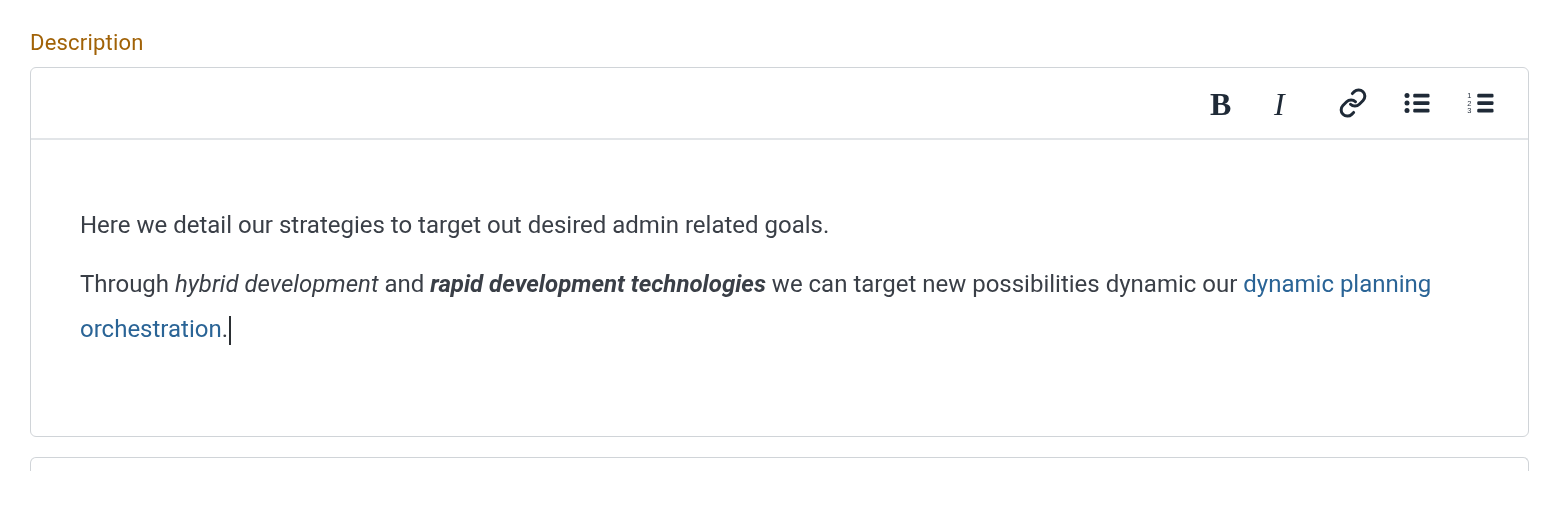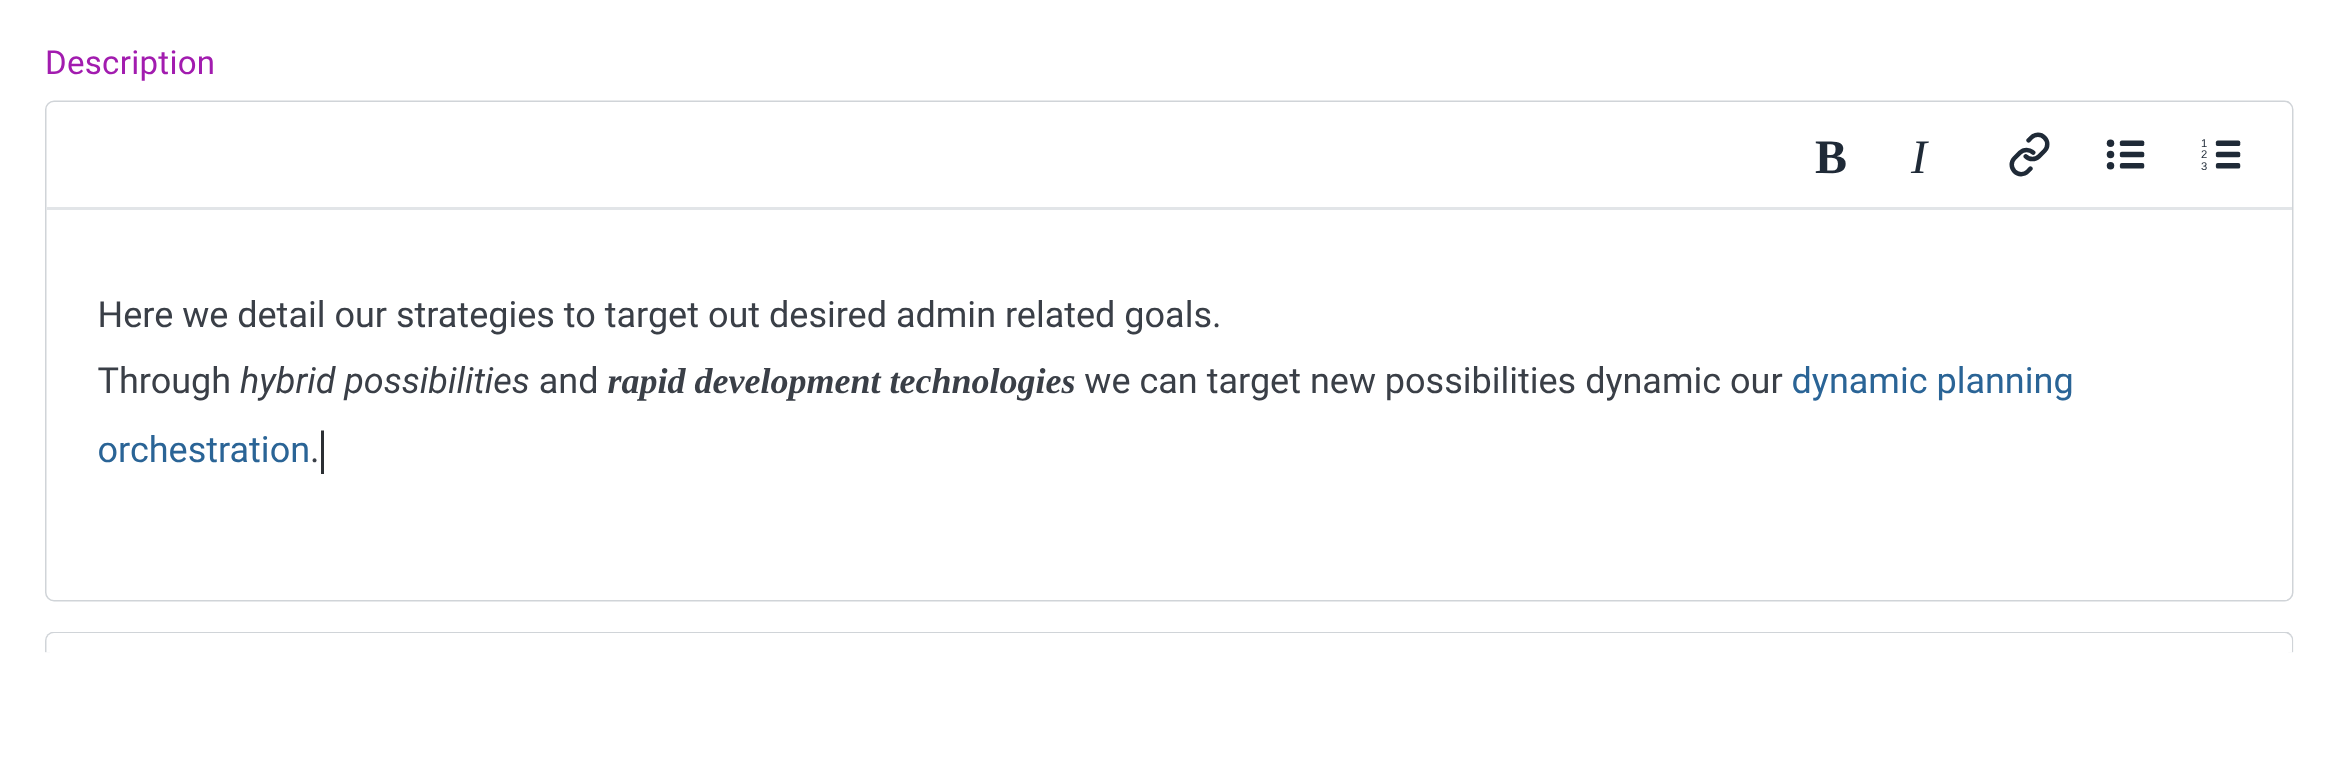--- a/index.html
+++ b/index.html
@@ -7,21 +7,21 @@
       padding: 0;
       box-sizing: border-box;
     }
     body {
       font-family: -apple-system, BlinkMacSystemFont, "Segoe UI", Roboto, Helvetica, Arial, sans-serif;
       background: #ffffff;
       padding: 30px;
       width: 1559px;
     }
     .field-label {
-      color: #a21caf;
+      color: #a16207;
       font-size: 22px;
       font-weight: 400;
       margin-bottom: 12px;
       letter-spacing: 0.2px;
     }
     .editor-container {
       border: 1px solid #d0d4d8;
       border-radius: 6px;
       background: #fff;
       overflow: hidden;
@@ -66,28 +66,27 @@
     .editor-body {
       padding: 48px 34px 70px 34px;
       min-height: 260px;
       font-size: 24px;
       line-height: 1.85;
       color: #3a3f47;
       outline: none;
       position: relative;
     }
     .editor-body p {
-      margin: 0;
+      margin: 15px;
     }
     .editor-body em {
       font-style: italic;
     }
     .editor-body strong {
       font-weight: 700;
-      font-family: Liberation Serif, serif;
     }
     .editor-body strong em,
     .editor-body em strong {
       font-weight: 700;
       font-style: italic;
     }
     .editor-body a {
       color: #2a6496;
       text-decoration: none;
     }
@@ -156,19 +155,19 @@
         </svg>
       </span>
 
     </div>
 
     <div class="editor-body" contenteditable="true" style="">
       <p>
         <span>Here we detail our strategies to target out desired admin related goals.</span>
       </p>
       <p>
-        <span>Through </span><em>hybrid possibilities</em><span> and </span><strong><em>rapid development technologies</em></strong><span> we can target new possibilities dynamic our </span><a href="#">dynamic planning orchestration</a><span>.</span><span class="cursor"></span>
+        <span>Through </span><em>hybrid development</em><span> and </span><strong><em>rapid development technologies</em></strong><span> we can target new possibilities dynamic our </span><a href="#">dynamic planning orchestration</a><span>.</span><span class="cursor"></span>
       </p>
     </div>
   </div>
 
   <div class="below-box"></div>
 </div>
 
 </body></html>

